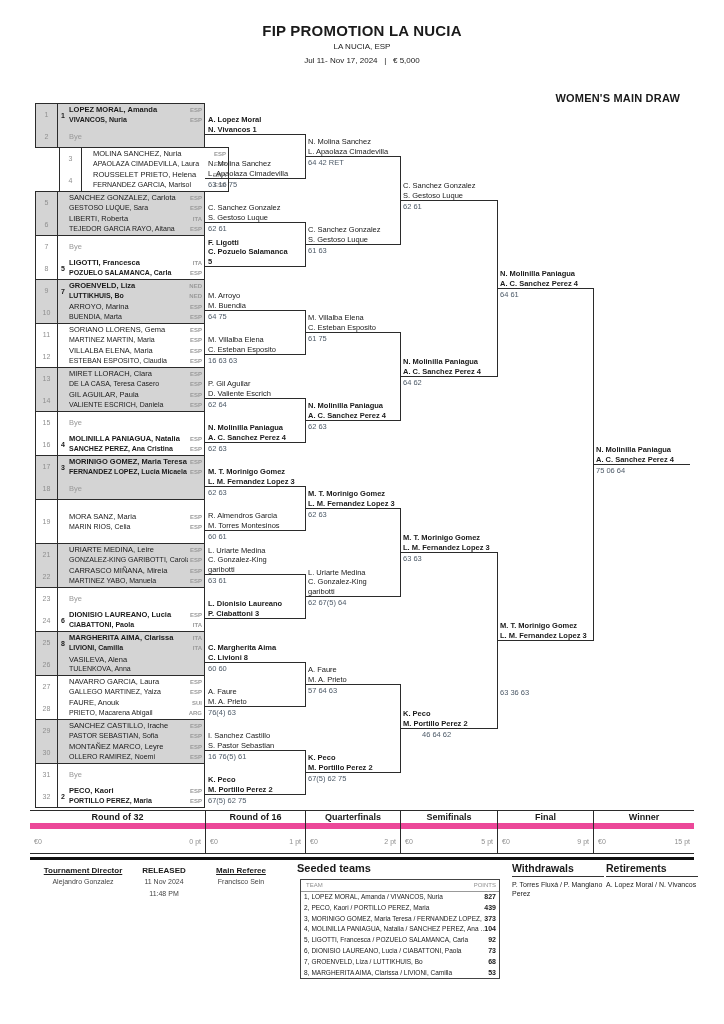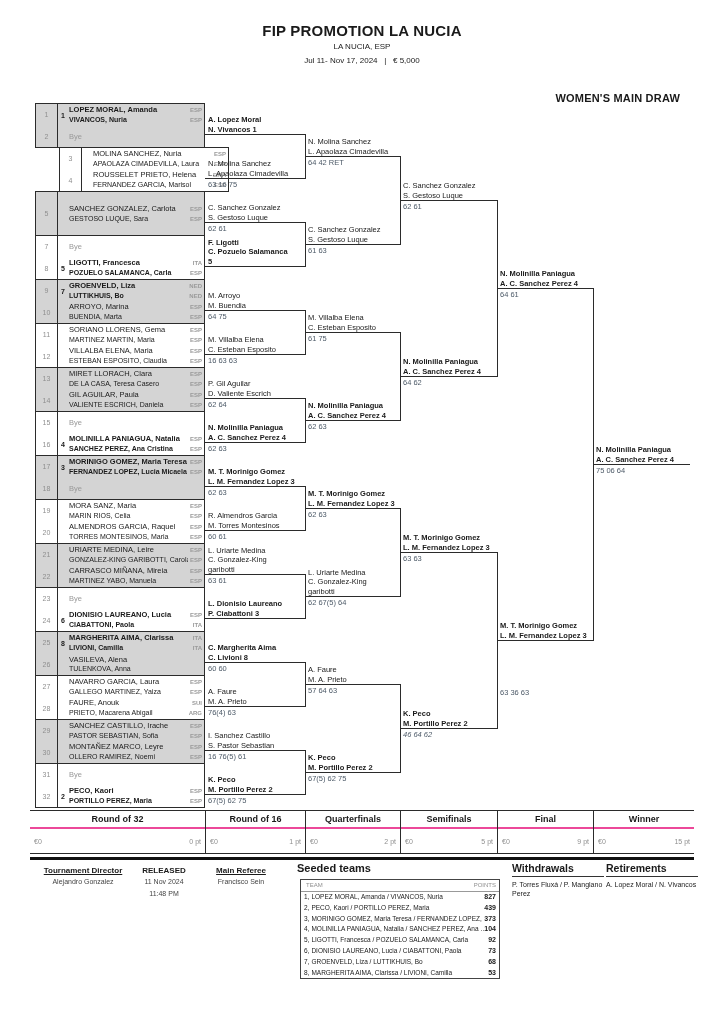--- a/index.html
+++ b/index.html
@@ -32,21 +32,21 @@
   .vline{position:absolute;width:0;border-left:1px solid #2b2b2b}
   .names{position:absolute;display:flex;flex-direction:column;justify-content:flex-end;overflow:visible}
   .names span{line-height:9.5px;font-size:7.5px;white-space:nowrap}
   .names.bold span{font-weight:bold}
   .score{position:absolute;font-size:7.5px;color:#4d5a68;white-space:nowrap}
   
   .rbar{position:absolute;left:30px;top:810px;width:664px;height:44px;box-sizing:border-box;
         border-top:1px solid #2b2b2b;border-bottom:1px solid #2b2b2b;display:flex}
   .rcol{box-sizing:border-box;display:flex;flex-direction:column}
   .rcol+.rcol{border-left:1px solid #2b2b2b}
-  .rhead{height:18px;border-bottom:2px solid #ec4899;font-weight:bold;font-size:9px;
+  .rhead{height:18px;border-bottom:6px solid #ec4899;font-weight:bold;font-size:9px;
          display:flex;align-items:center;justify-content:center;box-sizing:border-box}
   .rval{flex:1;display:flex;justify-content:space-between;align-items:center;padding:0 4px;
         color:#8f8f8f;font-size:7px}
   .thick{position:absolute;left:30px;top:857px;width:664px;height:3px;background:#111}
   
   .fblock{position:absolute;text-align:center}
   .flabel{font-size:8px;font-weight:bold;text-decoration:underline}
   .flabel.nound{text-decoration:none}
   .fval{font-size:7px;color:#444;margin-top:2px;line-height:10px}
   .sectitle{position:absolute;font-size:11px;font-weight:bold}
@@ -134,20 +134,33 @@
             <div class="nmline">
               <span class="nm">SANCHEZ GONZALEZ, Carlota</span>
               <span class="cc">ESP</span>
             </div>
             <div class="nmline">
               <span class="nm s2">GESTOSO LUQUE, Sara</span>
               <span class="cc">ESP</span>
             </div>
           </div>
         </div>
+        <div class="r32row">
+          <div class="num">6</div>
+          <div class="cell">
+            <div class="nmline">
+              <span class="nm">LIBERTI, Roberta</span>
+              <span class="cc">ITA</span>
+            </div>
+            <div class="nmline">
+              <span class="nm s2">TEJEDOR GARCIA RAYO, Aitana</span>
+              <span class="cc">ESP</span>
+            </div>
+          </div>
+        </div>
       </div>
       <div class="pair" style="top: 235px;">
         <div class="r32row">
           <div class="num">7</div>
           <div class="cell">
             <span class="bye">Bye</span>
           </div>
         </div>
         <div class="r32row boldrow">
           <div class="num">8</div>
@@ -296,33 +309,20 @@
       <div class="pair" style="top: 499px;">
         <div class="r32row">
           <div class="num">19</div>
           <div class="cell">
             <div class="nmline">
               <span class="nm">MORA SANZ, Maria</span>
               <span class="cc">ESP</span>
             </div>
             <div class="nmline">
               <span class="nm s2">MARIN RIOS, Celia</span>
-              <span class="cc">ESP</span>
-            </div>
-          </div>
-        </div>
-        <div class="r32row">
-          <div class="num">20</div>
-          <div class="cell">
-            <div class="nmline">
-              <span class="nm">ALMENDROS GARCIA, Raquel</span>
-              <span class="cc">ESP</span>
-            </div>
-            <div class="nmline">
-              <span class="nm s2">TORRES MONTESINOS, Maria</span>
               <span class="cc">ESP</span>
             </div>
           </div>
         </div>
       </div>
       <div class="pair gray" style="top: 543px;">
         <div class="r32row">
           <div class="num">21</div>
           <div class="cell">
             <div class="nmline">
@@ -648,21 +648,21 @@
       <div class="names bold" style="left: 403px; top: 519px; width: 92px; height: 33px;">
         <span>M. T. Morinigo Gomez</span>
         <span>L. M. Fernandez Lopez 3</span>
       </div>
       <div class="score" style="left: 403px; top: 554px;">63 63</div>
       <div class="hline" style="left: 400px; top: 728px; width: 97px;"></div>
       <div class="names bold" style="left: 403px; top: 695px; width: 92px; height: 33px;">
         <span>K. Peco</span>
         <span>M. Portillo Perez 2</span>
       </div>
-      <div class="score" style="left: 403px; top: 730px; font-style: italic;">46 64 62</div>
+      <div class="score" style="left: 422px; top: 730px;">46 64 62</div>
       <div class="vline" style="left: 497px; top: 200px; height: 177px;"></div>
       <div class="vline" style="left: 497px; top: 552px; height: 177px;"></div>
       <div class="hline" style="left: 497px; top: 288px; width: 96px;"></div>
       <div class="names bold" style="left: 500px; top: 255px; width: 91px; height: 33px;">
         <span>N. Molinilla Paniagua</span>
         <span>A. C. Sanchez Perez 4</span>
       </div>
       <div class="score" style="left: 500px; top: 290px;">64 61</div>
       <div class="hline" style="left: 497px; top: 640px; width: 96px;"></div>
       <div class="names bold" style="left: 500px; top: 607px; width: 91px; height: 33px;">

